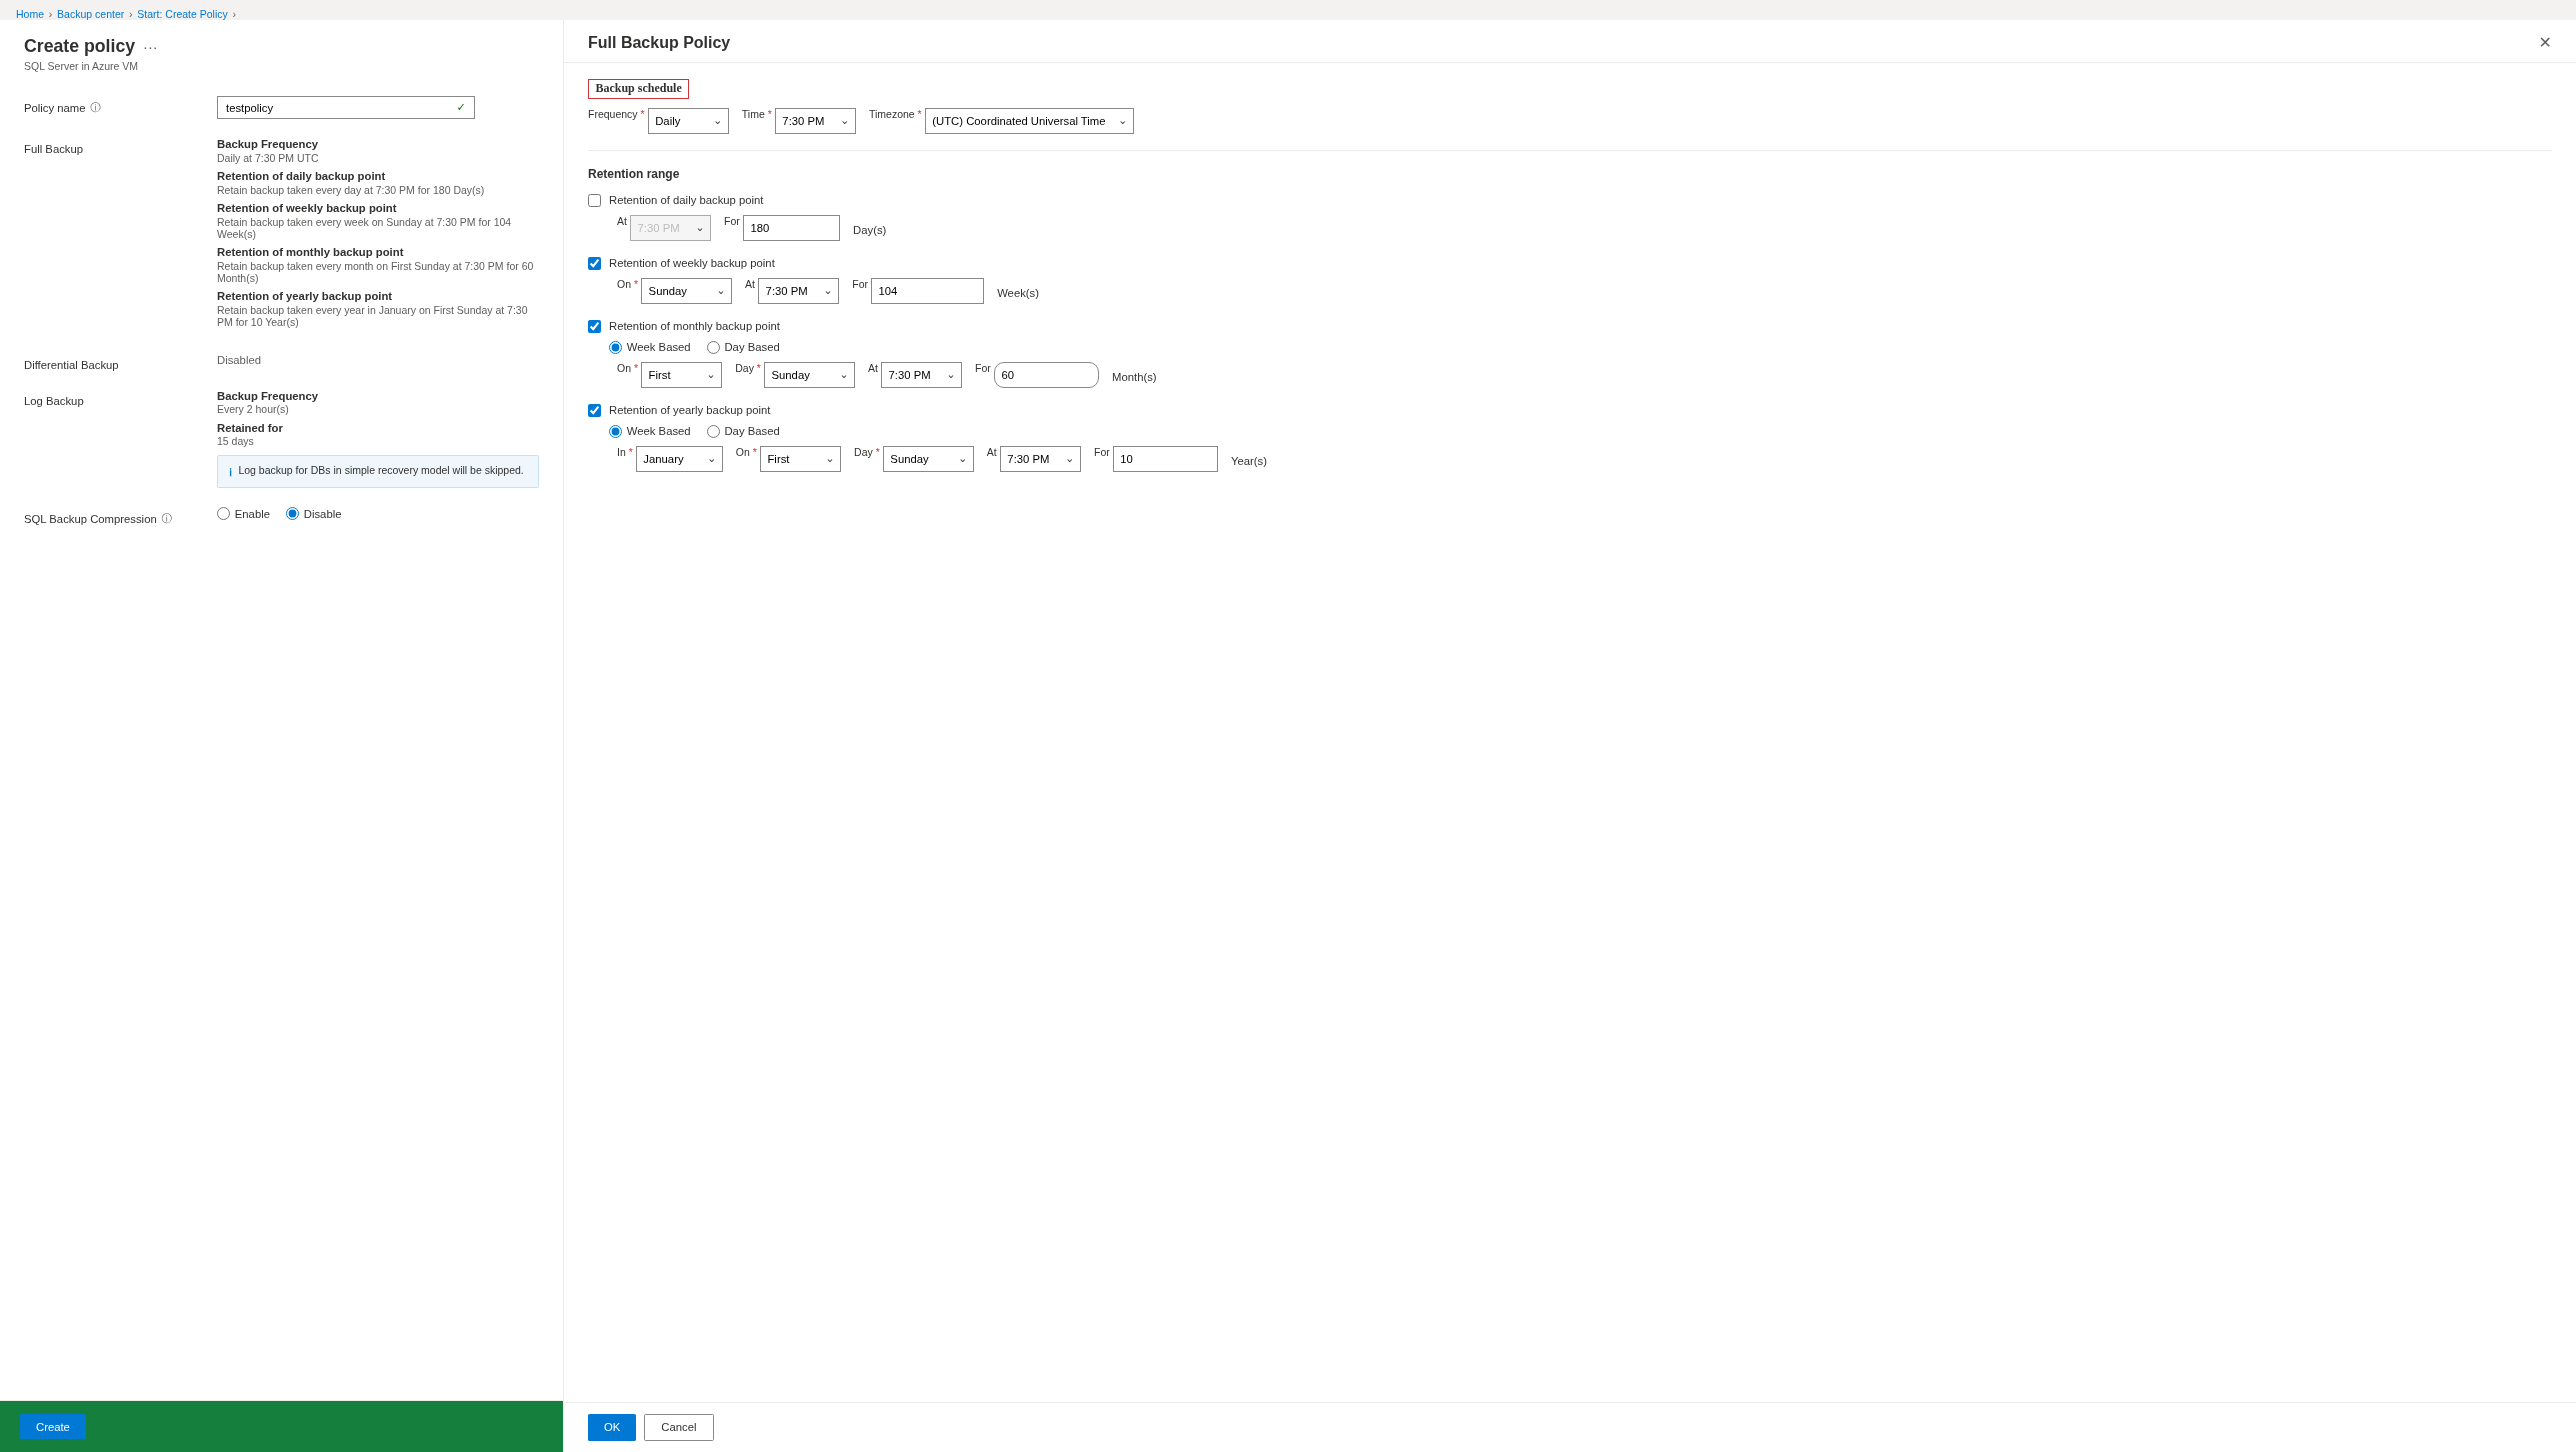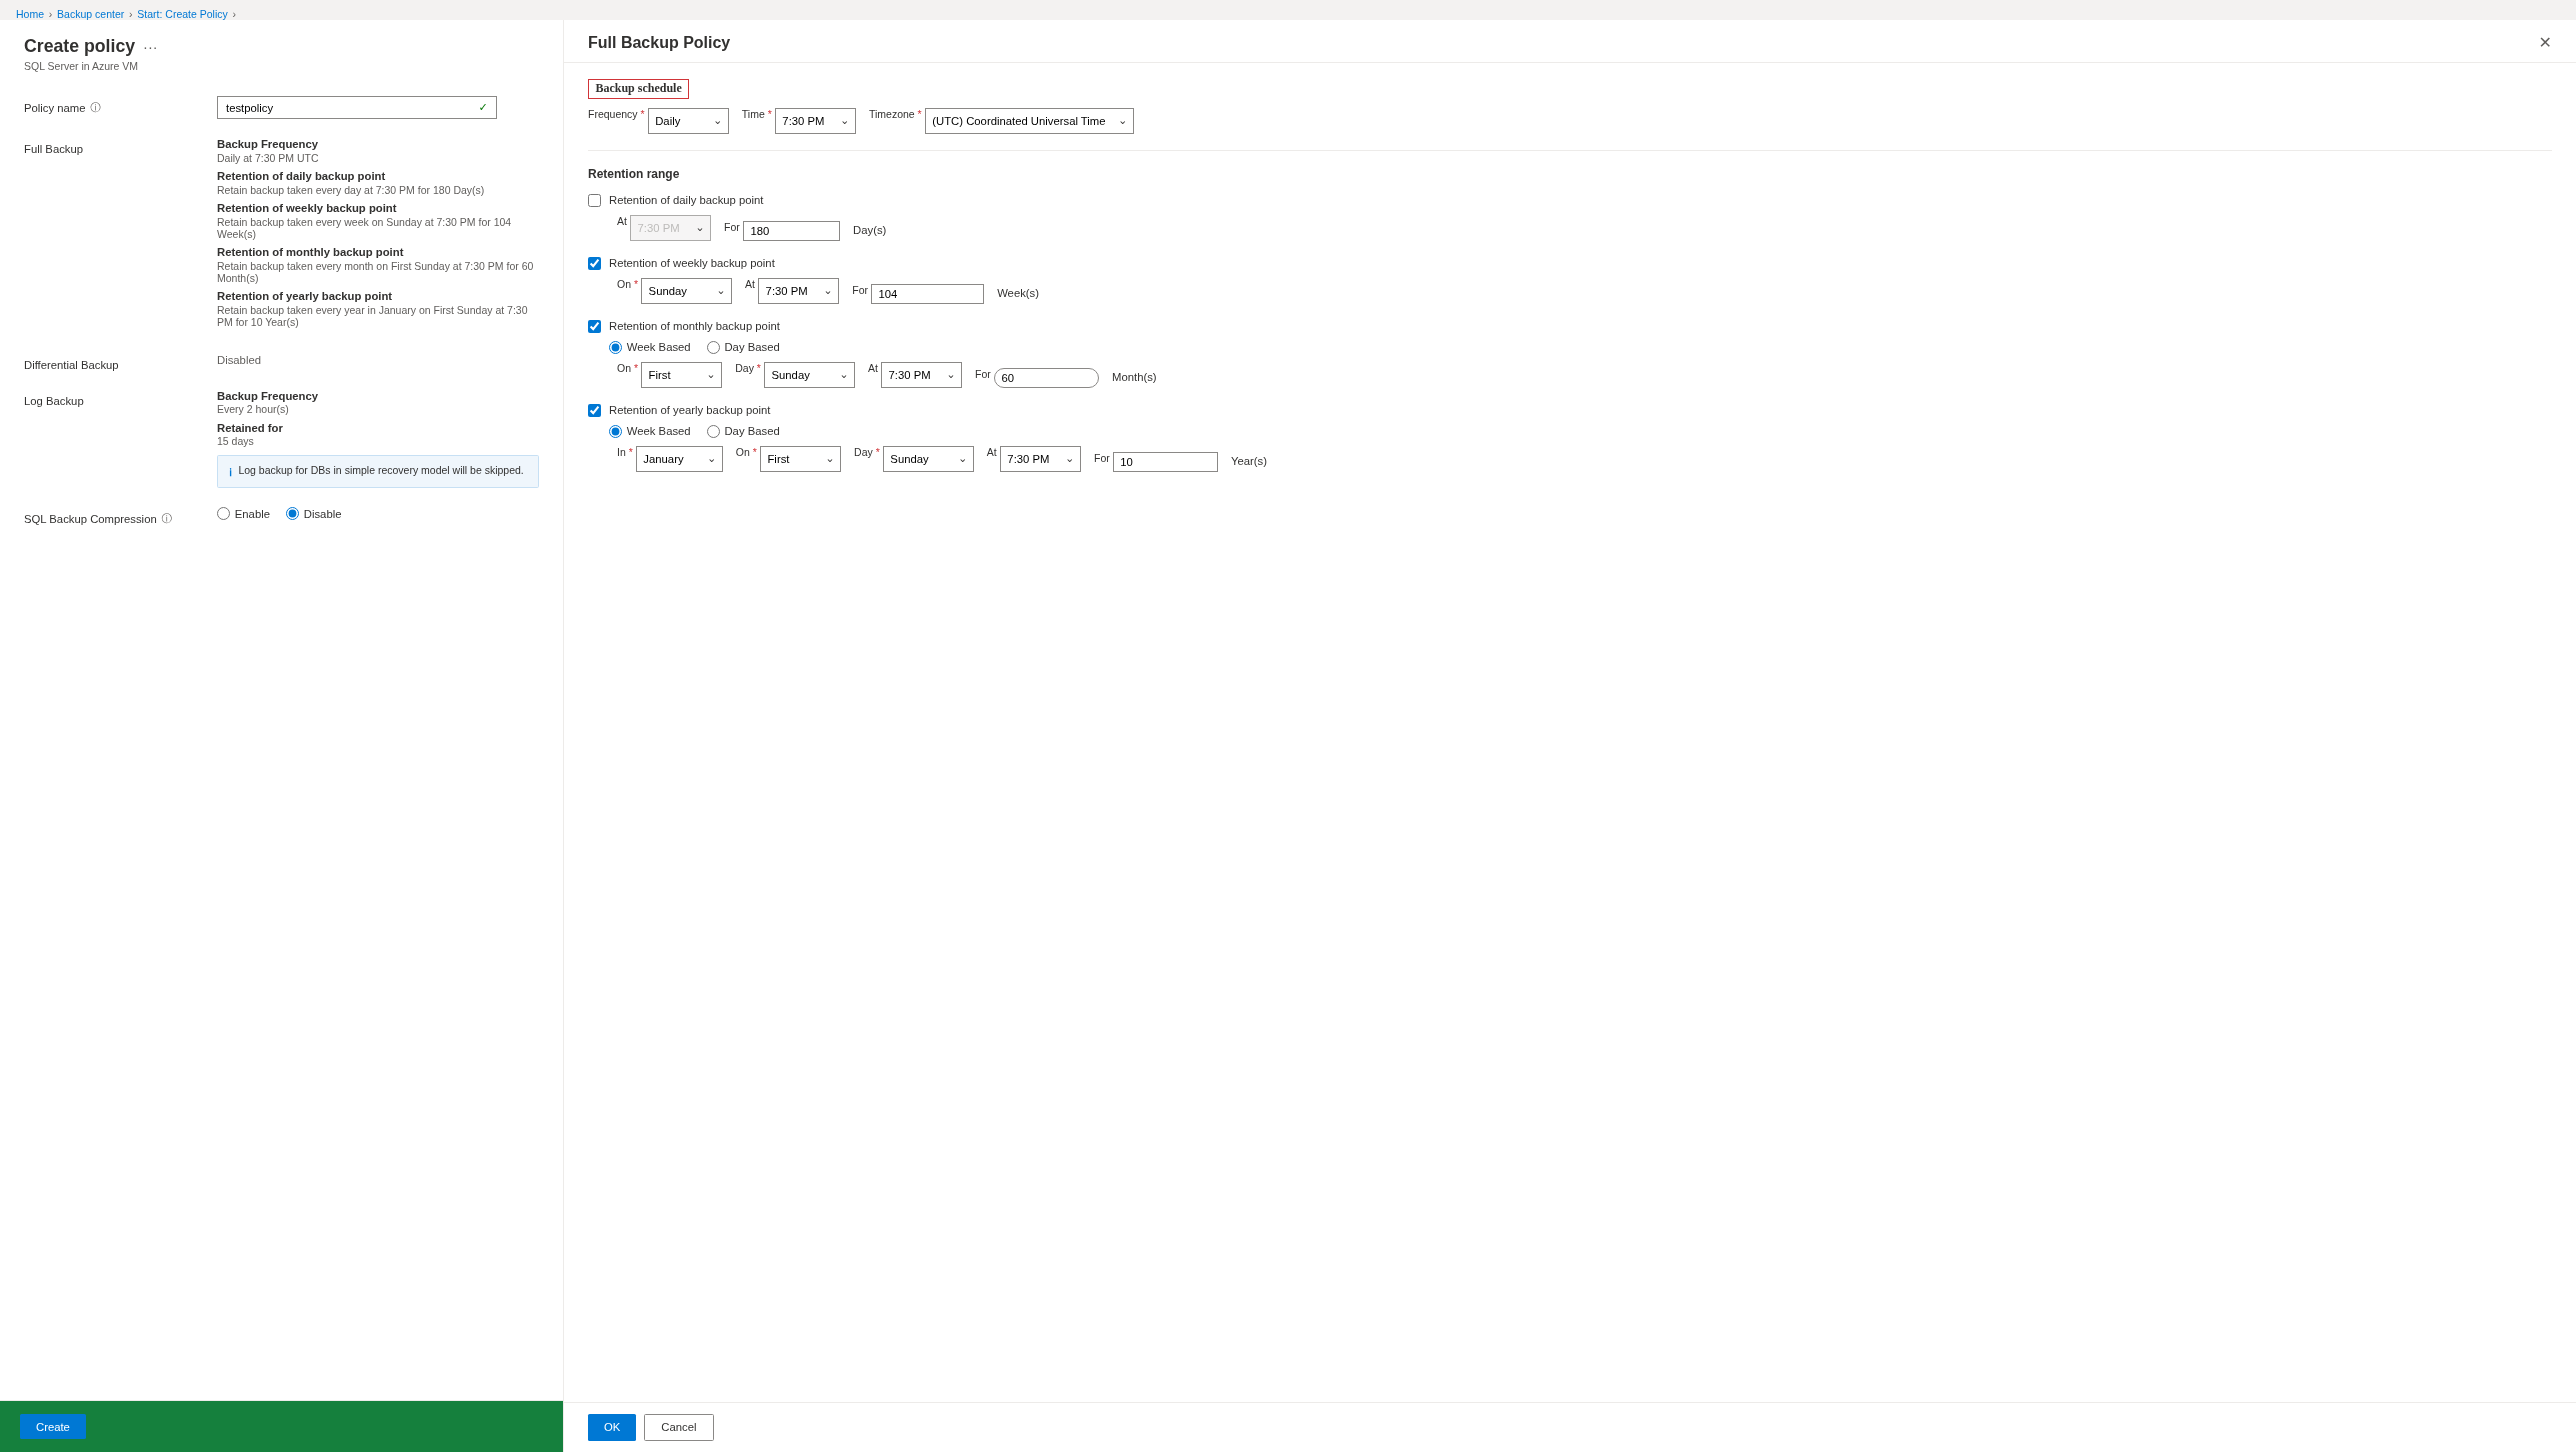--- a/index.html
+++ b/index.html
@@ -17,21 +17,21 @@
     .page-title-row { display: flex; align-items: center; gap: 8px; margin-bottom: 3.2px; }
     .page-title { font-size: 17.7px; font-weight: 600; color: #323130; }
     .more-icon { cursor: pointer; color: #605e5c; font-size: 14.5px; }
     .page-subtitle { font-size: 10.5px; color: #605e5c; margin-bottom: 24px; }
 
     .form-row { display: flex; align-items: flex-start; margin-bottom: 19.3px; gap: 16px; }
     .form-label { width: 177px; font-size: 11.3px; color: #323130; padding-top: 4.8px; display: flex; align-items: center; gap: 4.8px; flex-shrink: 0; }
     .form-label .info-icon { color: #605e5c; cursor: pointer; font-size: 10.5px; }
     .form-value { flex: 1; }
 
-    .policy-name-input { width: 280px; border: 0.8px solid #8a8886; padding: 4px 8px; font-size: 11.3px; display: flex; align-items: center; justify-content: space-between; background: #fff; }
+    .policy-name-input { width: 258px; border: 0.8px solid #8a8886; padding: 4px 8px; font-size: 11.3px; display: flex; align-items: center; justify-content: space-between; background: #fff; }
     .policy-name-input .check-icon { color: #107c10; }
 
     .section-block { margin-bottom: 4.8px; }
     .section-label { font-weight: 600; font-size: 11.3px; margin-bottom: 1.6px; color: #323130; }
     .section-desc { font-size: 10.5px; color: #605e5c; margin-bottom: 6.4px; }
 
     .disabled-text { color: #605e5c; font-size: 11.3px; }
 
     .info-box { background: #eff6fc; border: 0.8px solid #c7e0f4; padding: 8px 11.3px; display: flex; align-items: flex-start; gap: 6.4px; font-size: 10.5px; color: #323130; margin-top: 8px; border-radius: 1.6px; max-width: 338px; }
     .info-box .info-i { color: #0078d4; font-weight: bold; margin-top: 0.8px; }
@@ -61,21 +61,21 @@
     .divider { border: none; border-top: 0.8px solid #edebe9; margin: 8px 0 16px; }
 
     .retention-title { font-size: 12px; font-weight: 600; margin-bottom: 13px; }
 
     .retention-block { margin-bottom: 16px; }
     .retention-header { display: flex; align-items: center; gap: 8px; margin-bottom: 8px; }
     .retention-header label { font-size: 11.3px; font-weight: 500; }
     .checkbox-ctrl { width: 13px; height: 13px; accent-color: #0078d4; cursor: pointer; }
 
     .retention-fields { display: flex; align-items: flex-end; gap: 13px; margin-left: 29px; flex-wrap: wrap; }
-    .text-input { border: 0.8px solid #8a8886; padding: 4px 6.4px; font-size: 11.3px; height: 20px; }
+    .text-input { border: 0.8px solid #8a8886; padding: 4px 6.4px; font-size: 11.3px; height: 26px; }
     .unit-label { font-size: 11.3px; color: #323130; padding-bottom: 4.8px; }
 
     .radio-sub { display: flex; gap: 16px; margin-left: 21px; margin-bottom: 8px; }
     .radio-sub label { display: flex; align-items: center; gap: 4.8px; font-size: 11.3px; cursor: pointer; }
     .radio-sub input { accent-color: #0078d4; width: 13px; height: 13px; }
 
     .right-footer { padding: 11.3px 24px; border-top: 0.8px solid #edebe9; background: #fff; display: flex; gap: 8px; }
     .ok-btn { background: #0078d4; color: #fff; border: none; padding: 6.4px 16px; font-size: 11.3px; cursor: pointer; border-radius: 1.6px; }
     .cancel-btn { background: #fff; color: #323130; border: 0.8px solid #8a8886; padding: 6.4px 16px; font-size: 11.3px; cursor: pointer; border-radius: 1.6px; }
 

